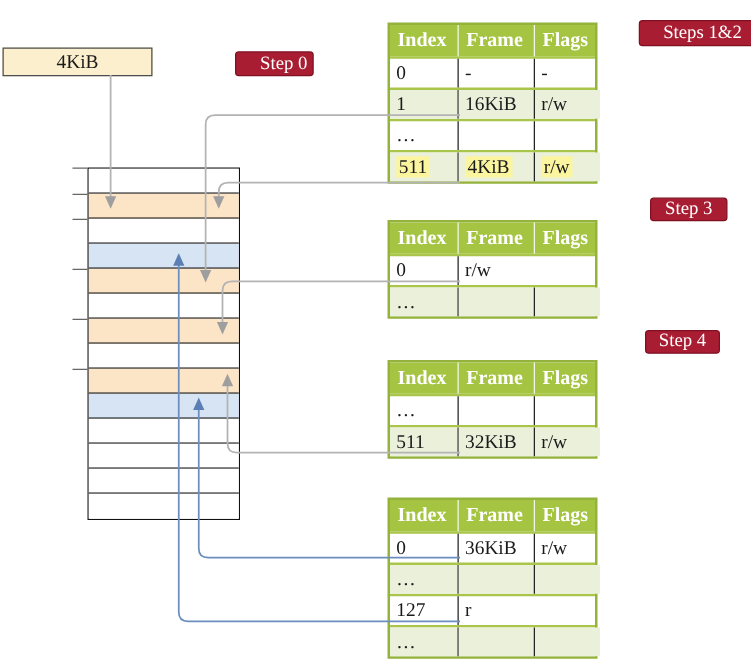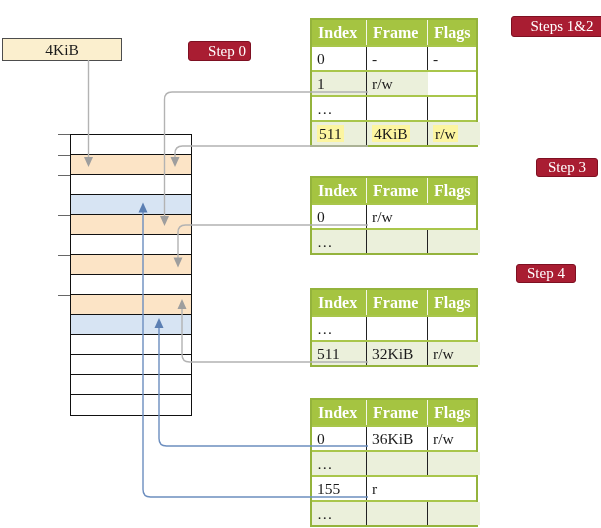--- a/index.html
+++ b/index.html
@@ -15,21 +15,21 @@
     text-align:center;line-height:21px;font-size:15.5px;
   }
   
   .badge{
     position:absolute;background:#A91D32;border:1px solid #7E1022;border-radius:3px;
     color:#fff;text-align:center;font-size:15px;line-height:18px;height:18px;
     padding:0 4px;box-sizing:content-box;white-space:nowrap;
   }
   #badge-steps12{left:511px;top:16px;width:92px;line-height:19px;height:19px;}
   #badge-step0{left:188px;top:41px;width:53px;text-align:right;}
-  #badge-step3{left:520px;top:158px;width:52px;line-height:17px;height:17px;margin-left:16px;}
+  #badge-step3{left:520px;top:158px;width:52px;line-height:17px;height:17px;}
   #badge-step4{left:516px;top:264px;width:50px;line-height:17px;height:17px;}
   
   #memory-column{
     position:absolute;left:70px;top:134px;width:120px;border:1px solid #111;
     background:#fff;
   }
   .mrow{height:20px;border-bottom:1px solid #111;box-sizing:border-box;}
   .mrow:last-child{border-bottom:none;}
   .mrow.white{background:#ffffff;}
   .mrow.peach{background:#FCE4C6;}
@@ -103,20 +103,21 @@
       <div class="hcell">Frame</div>
       <div class="hcell">Flags</div>
     </div>
     <div class="trow">
       <div class="cell">0</div>
       <div class="cell">-</div>
       <div class="cell">-</div>
     </div>
     <div class="trow alt">
       <div class="cell">1</div>
+      <div class="cell">16KiB</div>
       <div class="cell">r/w</div>
     </div>
     <div class="trow">
       <div class="cell">…</div>
       <div class="cell"></div>
       <div class="cell"></div>
     </div>
     <div class="trow alt">
       <div class="cell"><span class="hl">511</span></div>
       <div class="cell"><span class="hl">4KiB</span></div>
@@ -169,21 +170,21 @@
       <div class="cell">0</div>
       <div class="cell">36KiB</div>
       <div class="cell">r/w</div>
     </div>
     <div class="trow alt">
       <div class="cell">…</div>
       <div class="cell"></div>
       <div class="cell"></div>
     </div>
     <div class="trow">
-      <div class="cell">155</div>
+      <div class="cell">127</div>
       <div class="cell">r</div>
     </div>
     <div class="trow alt">
       <div class="cell">…</div>
       <div class="cell"></div>
       <div class="cell"></div>
     </div>
   </div>
 
   <svg id="arrow-layer" width="601" height="528" viewBox="0 0 601 528">

